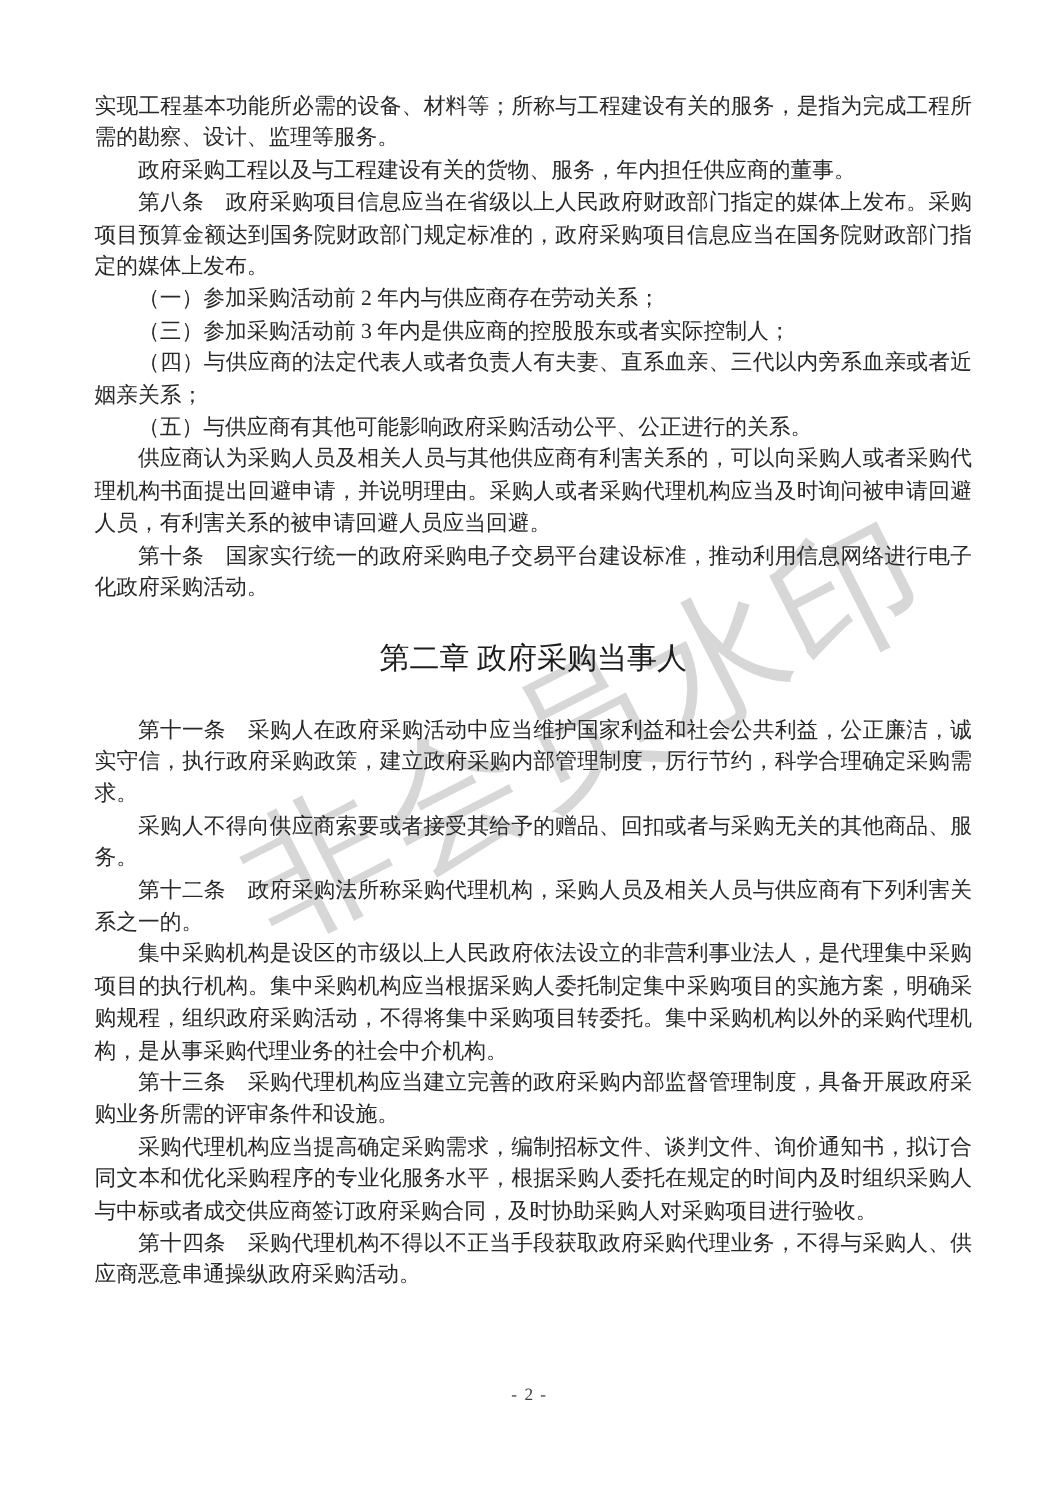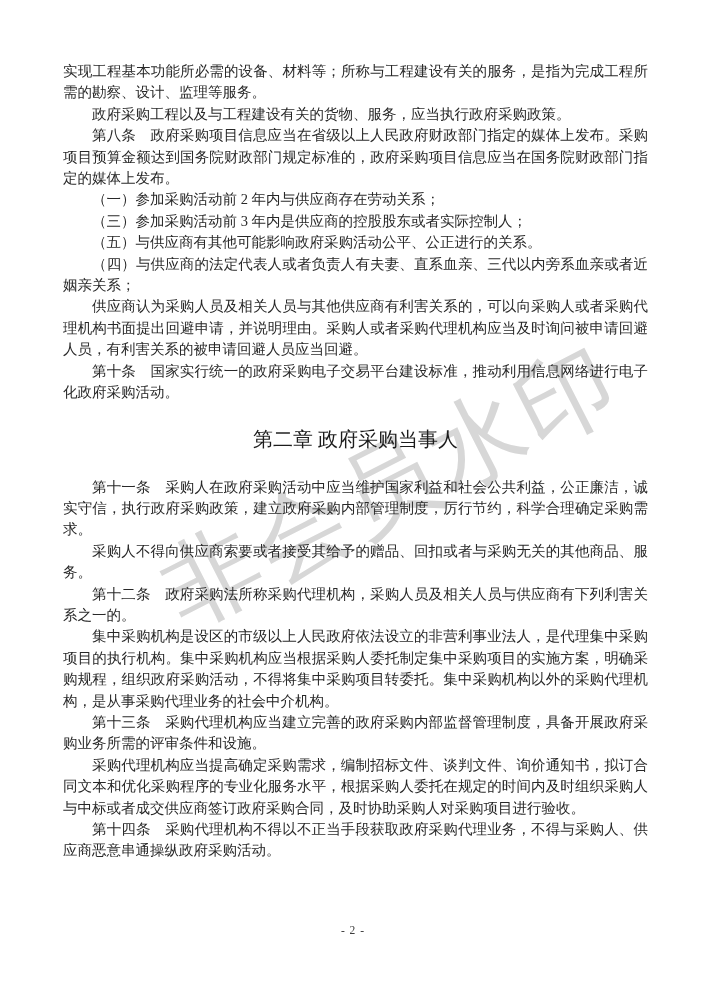--- a/index.html
+++ b/index.html
@@ -70,26 +70,26 @@
   }
 </style>
 </head>
 <body>
 
 <div class="page">
   <div class="watermark">非会员水印</div>
 
   <div class="content" id="content">
       <p class="para no-indent">实现工程基本功能所必需的设备、材料等；所称与工程建设有关的服务，是指为完成工程所需的勘察、设计、监理等服务。</p>
-      <p class="para">政府采购工程以及与工程建设有关的货物、服务，应当执行政府采购政策。</p>
+      <p class="para">政府采购工程以及与工程建设有关的货物、服务，年内担任供应商的董事。</p>
       <p class="para">第八条　政府采购项目信息应当在省级以上人民政府财政部门指定的媒体上发布。采购项目预算金额达到国务院财政部门规定标准的，政府采购项目信息应当在国务院财政部门指定的媒体上发布。</p>
       <p class="para">（一）参加采购活动前 2 年内与供应商存在劳动关系；</p>
       <p class="para">（三）参加采购活动前 3 年内是供应商的控股股东或者实际控制人；</p>
+      <p class="para">（四）与供应商的法定代表人或者负责人有夫妻、直系血亲、三代以内旁系血亲或者近姻亲关系；</p>
       <p class="para">（五）与供应商有其他可能影响政府采购活动公平、公正进行的关系。</p>
-      <p class="para">（四）与供应商的法定代表人或者负责人有夫妻、直系血亲、三代以内旁系血亲或者近姻亲关系；</p>
       <p class="para">供应商认为采购人员及相关人员与其他供应商有利害关系的，可以向采购人或者采购代理机构书面提出回避申请，并说明理由。采购人或者采购代理机构应当及时询问被申请回避人员，有利害关系的被申请回避人员应当回避。</p>
       <p class="para">第十条　国家实行统一的政府采购电子交易平台建设标准，推动利用信息网络进行电子化政府采购活动。</p>
       <h2 class="chapter">第二章 政府采购当事人</h2>
       <p class="para">第十一条　采购人在政府采购活动中应当维护国家利益和社会公共利益，公正廉洁，诚实守信，执行政府采购政策，建立政府采购内部管理制度，厉行节约，科学合理确定采购需求。</p>
       <p class="para">采购人不得向供应商索要或者接受其给予的赠品、回扣或者与采购无关的其他商品、服务。</p>
       <p class="para">第十二条　政府采购法所称采购代理机构，采购人员及相关人员与供应商有下列利害关系之一的。</p>
       <p class="para">集中采购机构是设区的市级以上人民政府依法设立的非营利事业法人，是代理集中采购项目的执行机构。集中采购机构应当根据采购人委托制定集中采购项目的实施方案，明确采购规程，组织政府采购活动，不得将集中采购项目转委托。集中采购机构以外的采购代理机构，是从事采购代理业务的社会中介机构。</p>
       <p class="para">第十三条　采购代理机构应当建立完善的政府采购内部监督管理制度，具备开展政府采购业务所需的评审条件和设施。</p>
       <p class="para">采购代理机构应当提高确定采购需求，编制招标文件、谈判文件、询价通知书，拟订合同文本和优化采购程序的专业化服务水平，根据采购人委托在规定的时间内及时组织采购人与中标或者成交供应商签订政府采购合同，及时协助采购人对采购项目进行验收。</p>
       <p class="para">第十四条　采购代理机构不得以不正当手段获取政府采购代理业务，不得与采购人、供应商恶意串通操纵政府采购活动。</p>

